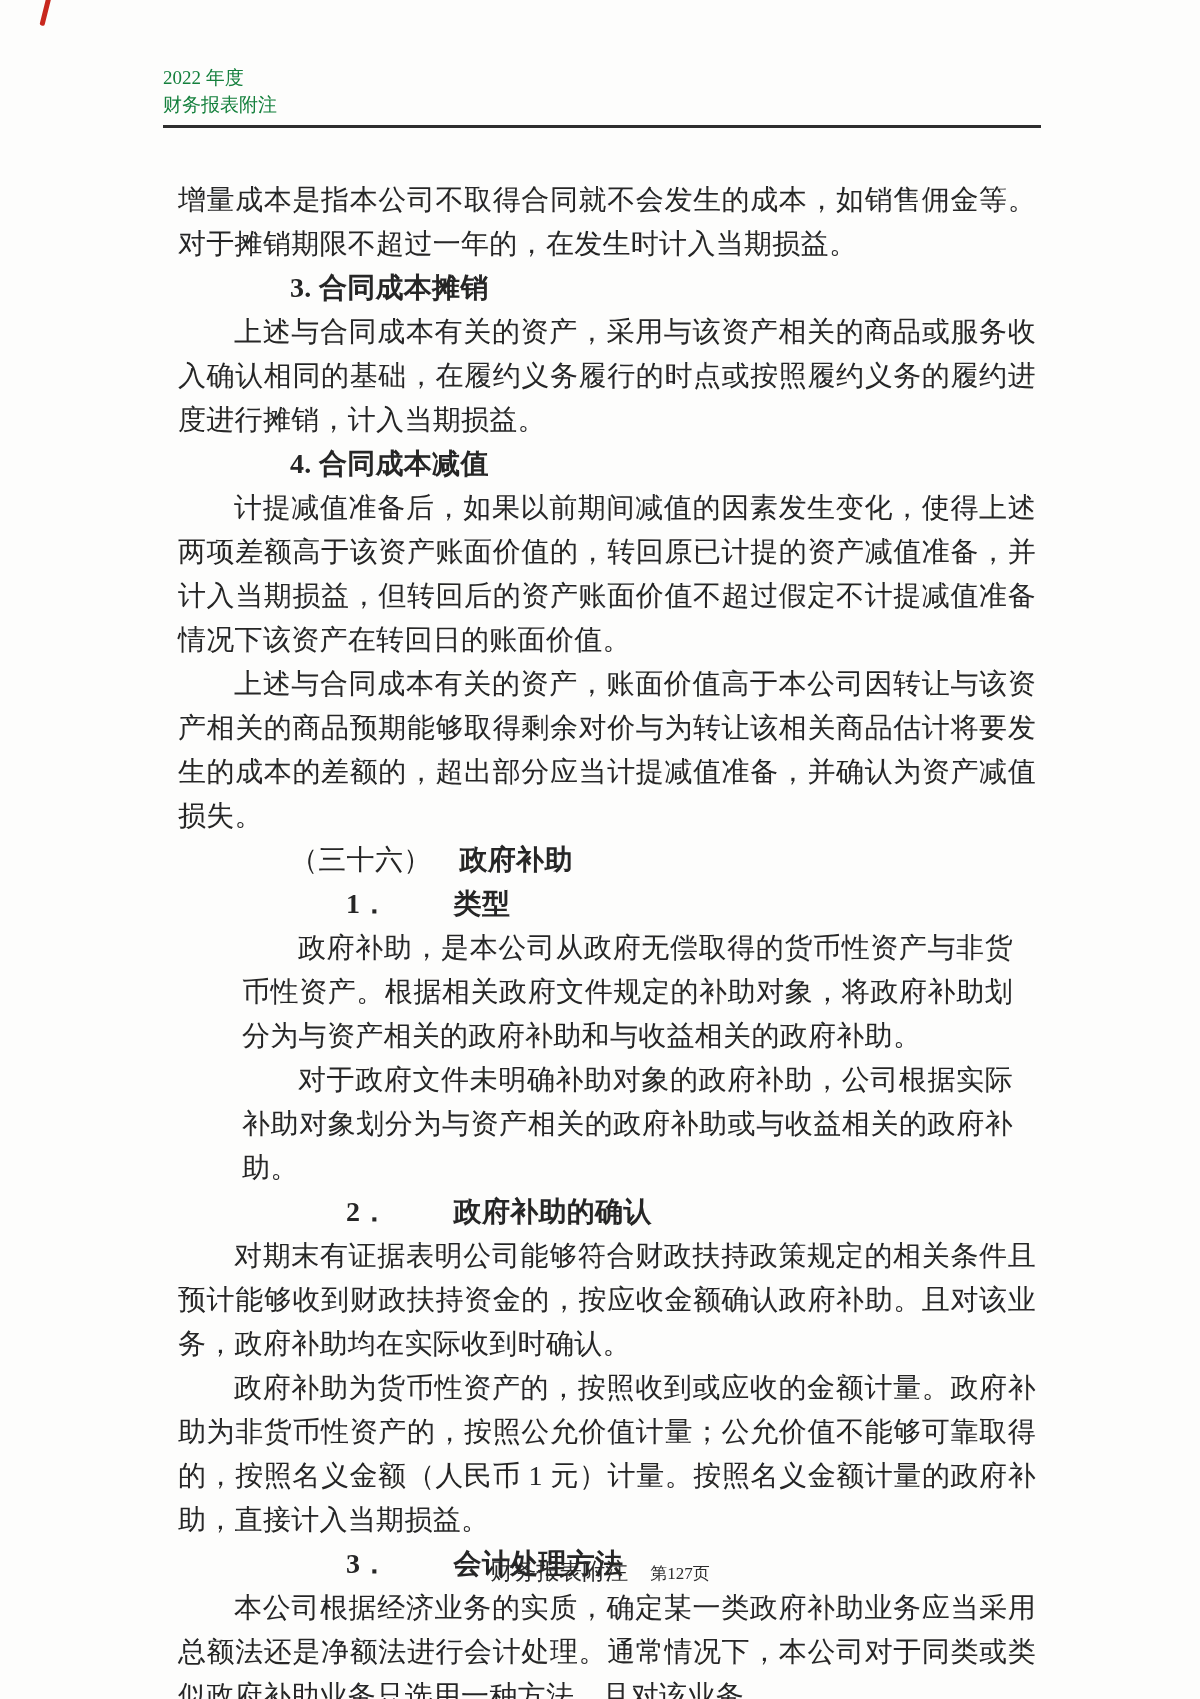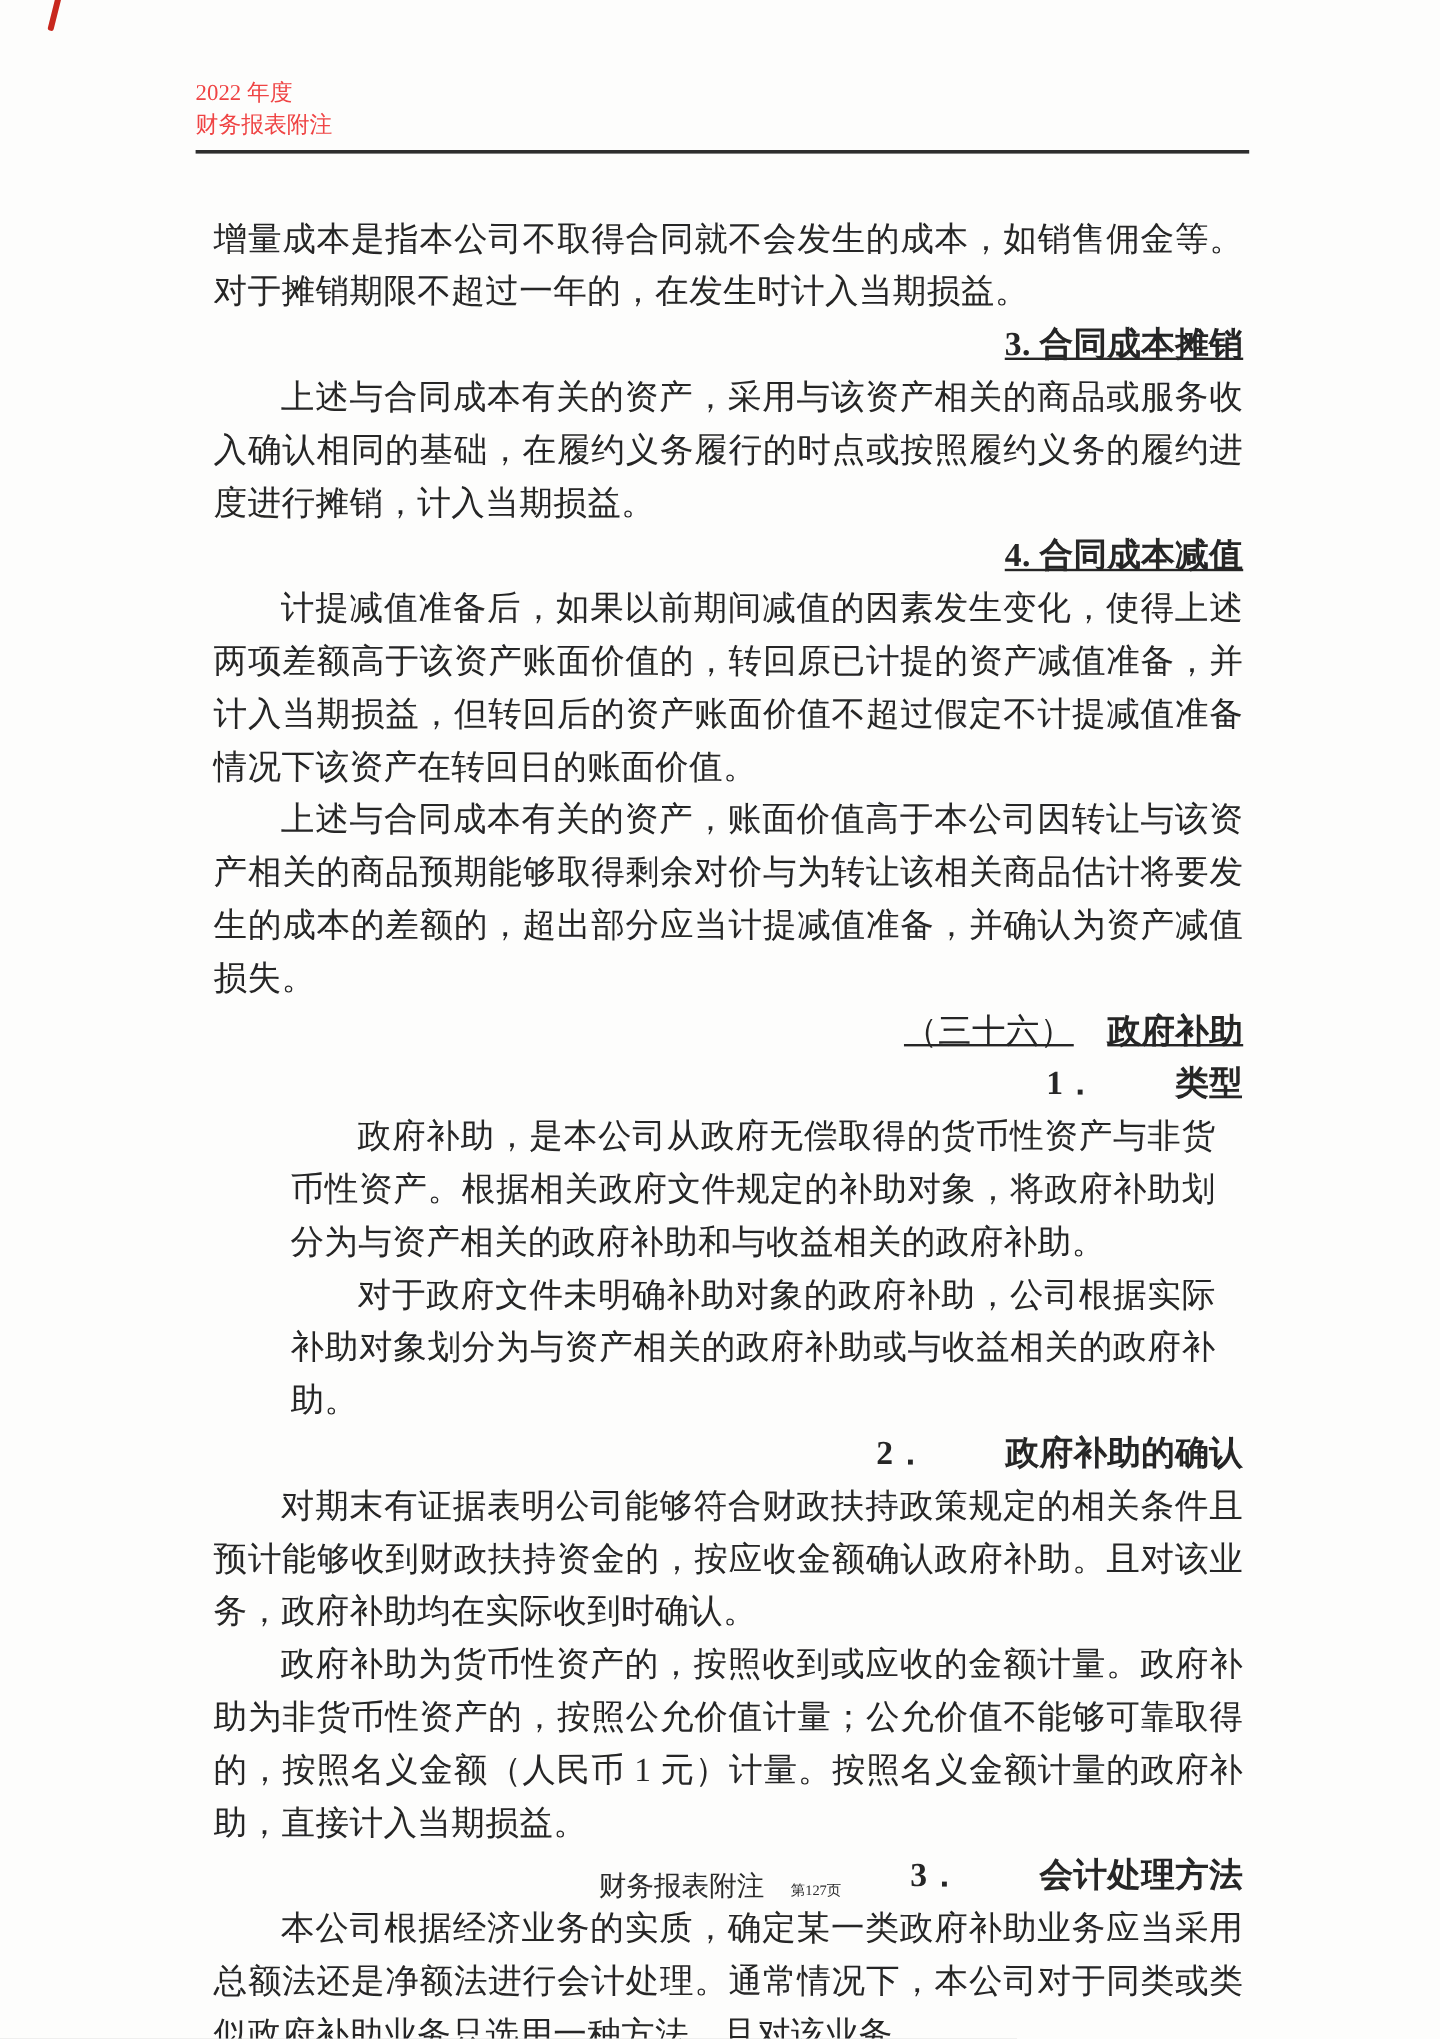--- a/index.html
+++ b/index.html
@@ -23,21 +23,21 @@
     transform: rotate(14deg);
     border-radius: 2px;
   }
   .header {
     position: absolute;
     top: 64px;
     left: 163px;
     width: 878px;
     font-size: 19px;
     line-height: 27px;
-    color: #ef4444;
+    color: #15803d;
   }
   .header .rule {
     margin-top: 7px;
     height: 0;
     border-top: 3px solid #2e2e2e;
   }
   .content {
     position: absolute;
     top: 178px;
     left: 178px;
@@ -45,40 +45,39 @@
     font-size: 28px;
     line-height: 44px;
     text-align: justify;
     letter-spacing: 0.3px;
   }
   .content p { margin: 0; text-indent: 2em; }
   .content p.no-indent { text-indent: 0; }
   .h-bold {
     font-weight: 700;
     padding-left: 2em;
-    text-align: right;
-    text-decoration: underline;
+    text-align: left;
   }
   .h-impairment { margin-top: 52px; }
   .h-section { margin-top: 16px; }
   .h-section .sec-num { font-weight: 400; }
   .h-section .sec-title { font-weight: 700; margin-left: 28px; }
   .h-num { display: inline-block; }
   .h-title { display: inline-block; margin-left: 9px; }
   .type-block { margin-left: 64px; width: 771px; }
   .footer {
     position: absolute;
     top: 1556px;
     left: 0;
     width: 100%;
     text-align: center;
     color: #2b2b2b;
   }
   .footer .f-title { font-size: 23px; }
-  .footer .f-page { font-size: 12px; margin-left: 22px; }
+  .footer .f-page { font-size: 17px; margin-left: 22px; }
 </style>
 </head>
 <body>
 
 <div class="page">
 
   <div class="corner-mark"></div>
 
   <div class="header">
     <div>2022 年度</div>

